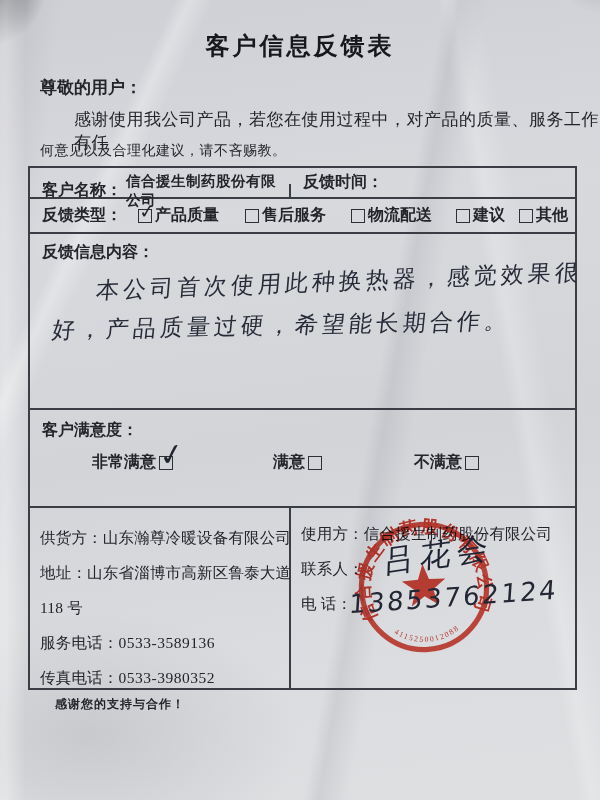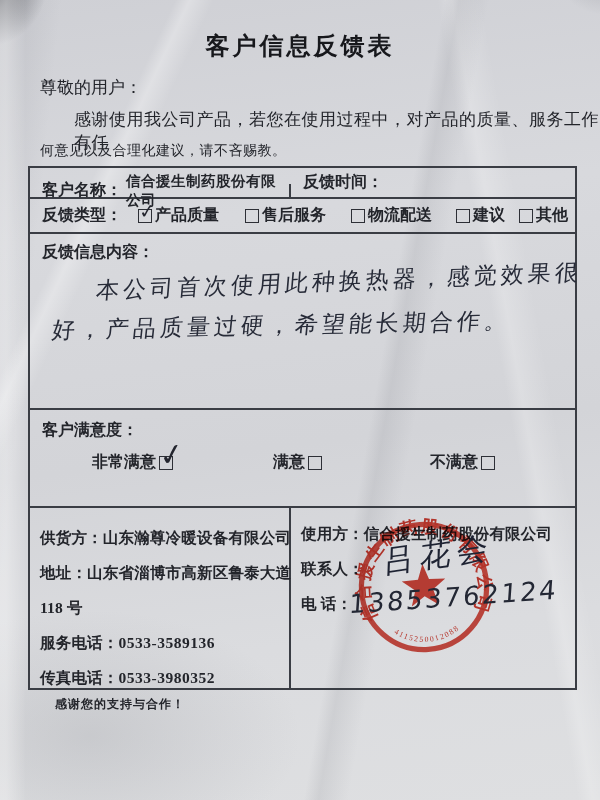--- a/index.html
+++ b/index.html
@@ -24,21 +24,21 @@
       linear-gradient(100deg, transparent 60%, rgba(120,122,130,.14) 62%, transparent 66%),
       linear-gradient(80deg,  transparent 78%, rgba(255,255,255,.22) 80%, transparent 84%),
       linear-gradient(90deg,  rgba(255,255,255,.35) 0 6px, transparent 26px);
   }
 
   .title {
     position:absolute; top:30px; left:0; width:100%;
     text-align:center; font-family:"Liberation Sans", sans-serif;
     font-size:24px; font-weight:bold; letter-spacing:3px; color:#17181c;
   }
-  .greeting { position:absolute; left:40px; top:76px; font-size:17px; font-weight:normal; }
+  .greeting { position:absolute; left:40px; top:76px; font-size:17px; font-weight:bold; }
   .intro1   { position:absolute; left:74px; top:108px; font-size:17px; letter-spacing:.5px; }
   .intro2   { position:absolute; left:40px; top:142px; font-size:14px; letter-spacing:.5px; }
 
   .tbl { position:absolute; left:28px; top:166px; width:549px; height:524px;
          border:2px solid #3a3d44; }
   .row { position:relative; width:100%; border-bottom:2px solid #3a3d44; }
   .row:last-child { border-bottom:none; }
   .r1 { height:31px; display:flex; }
   .r2 { height:35px; display:flex; align-items:center; padding-left:12px; }
   .r3 { height:176px; }
@@ -65,27 +65,27 @@
   .hand { font-family:"DejaVu Sans", sans-serif; color:#272b38; white-space:nowrap; }
   .hw1 { position:absolute; left:66px; top:32px; font-size:23px; letter-spacing:4px;
          transform:rotate(-2.2deg) skewX(-7deg); }
   .hw2 { position:absolute; left:22px; top:76px; font-size:23px; letter-spacing:4px;
          transform:rotate(-1.2deg) skewX(-7deg); }
 
   
   .sat-label { position:absolute; left:12px; top:10px; }
   .sat-opt { position:absolute; top:42px; }
   .sat-opt .cb { margin-left:3px; }
-  .so1 { left:62px; } .so2 { left:243px; } .so3 { left:400px; }
+  .so1 { left:62px; } .so2 { left:243px; } .so3 { left:384px; }
   .so1 .cb.checked .tick { font-size:30px; top:-17px; left:-1px; transform:rotate(-10deg); }
 
   
   .party-l { width:261px; border-right:2px solid #3a3d44; position:relative; padding:12px 6px 0 10px; }
   .party-r { flex:1; position:relative; padding:8px 6px 0 10px; }
-  .pline { font-size:15.5px; font-weight:bold; line-height:35px; white-space:nowrap; letter-spacing:.2px; }
+  .pline { font-size:15.5px; font-weight:normal; line-height:35px; white-space:nowrap; letter-spacing:.2px; }
   .pline .num { font-family:"Liberation Serif", serif; letter-spacing:.5px; }
 
   .closing { position:absolute; left:55px; top:696px; font-size:12px; font-weight:bold; letter-spacing:1px; }
 
   
   .stamp { position:absolute; left:60px; top:6px; width:146px; height:146px;
            mix-blend-mode:multiply; opacity:.92; transform:rotate(-4deg); }
   .sig   { position:absolute; left:92px; top:26px; font-size:31px; letter-spacing:6px;
            transform:rotate(-8deg) skewX(-10deg); color:#1e2333; }
   .phone { position:absolute; left:58px; top:74px; font-size:26px; letter-spacing:2.5px;

